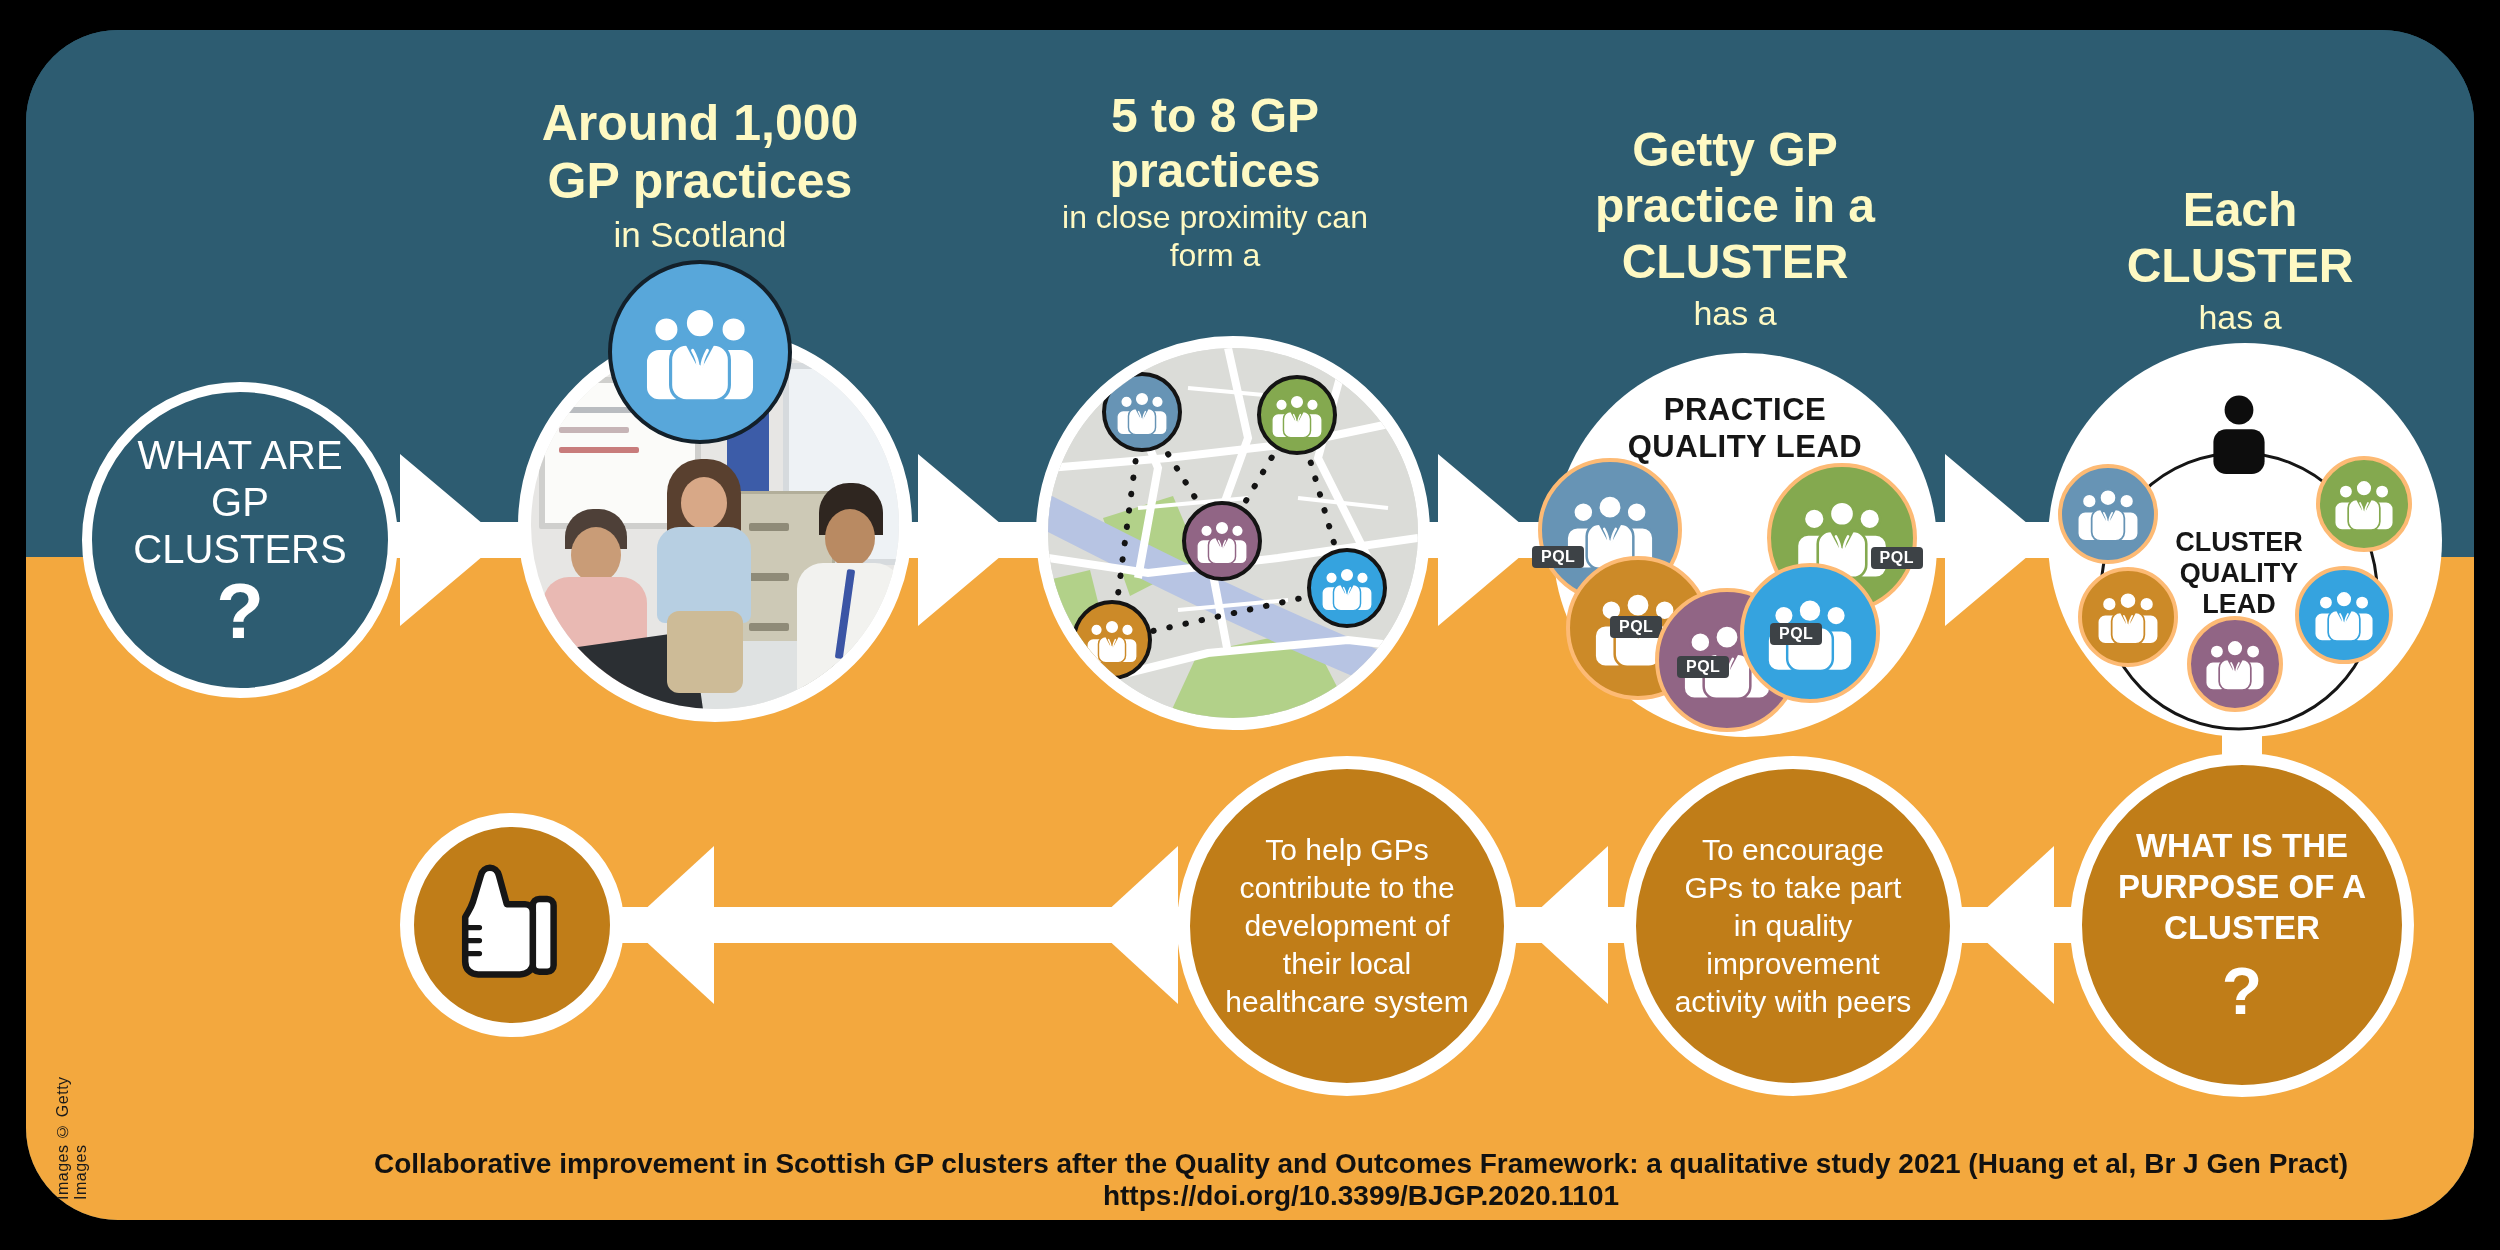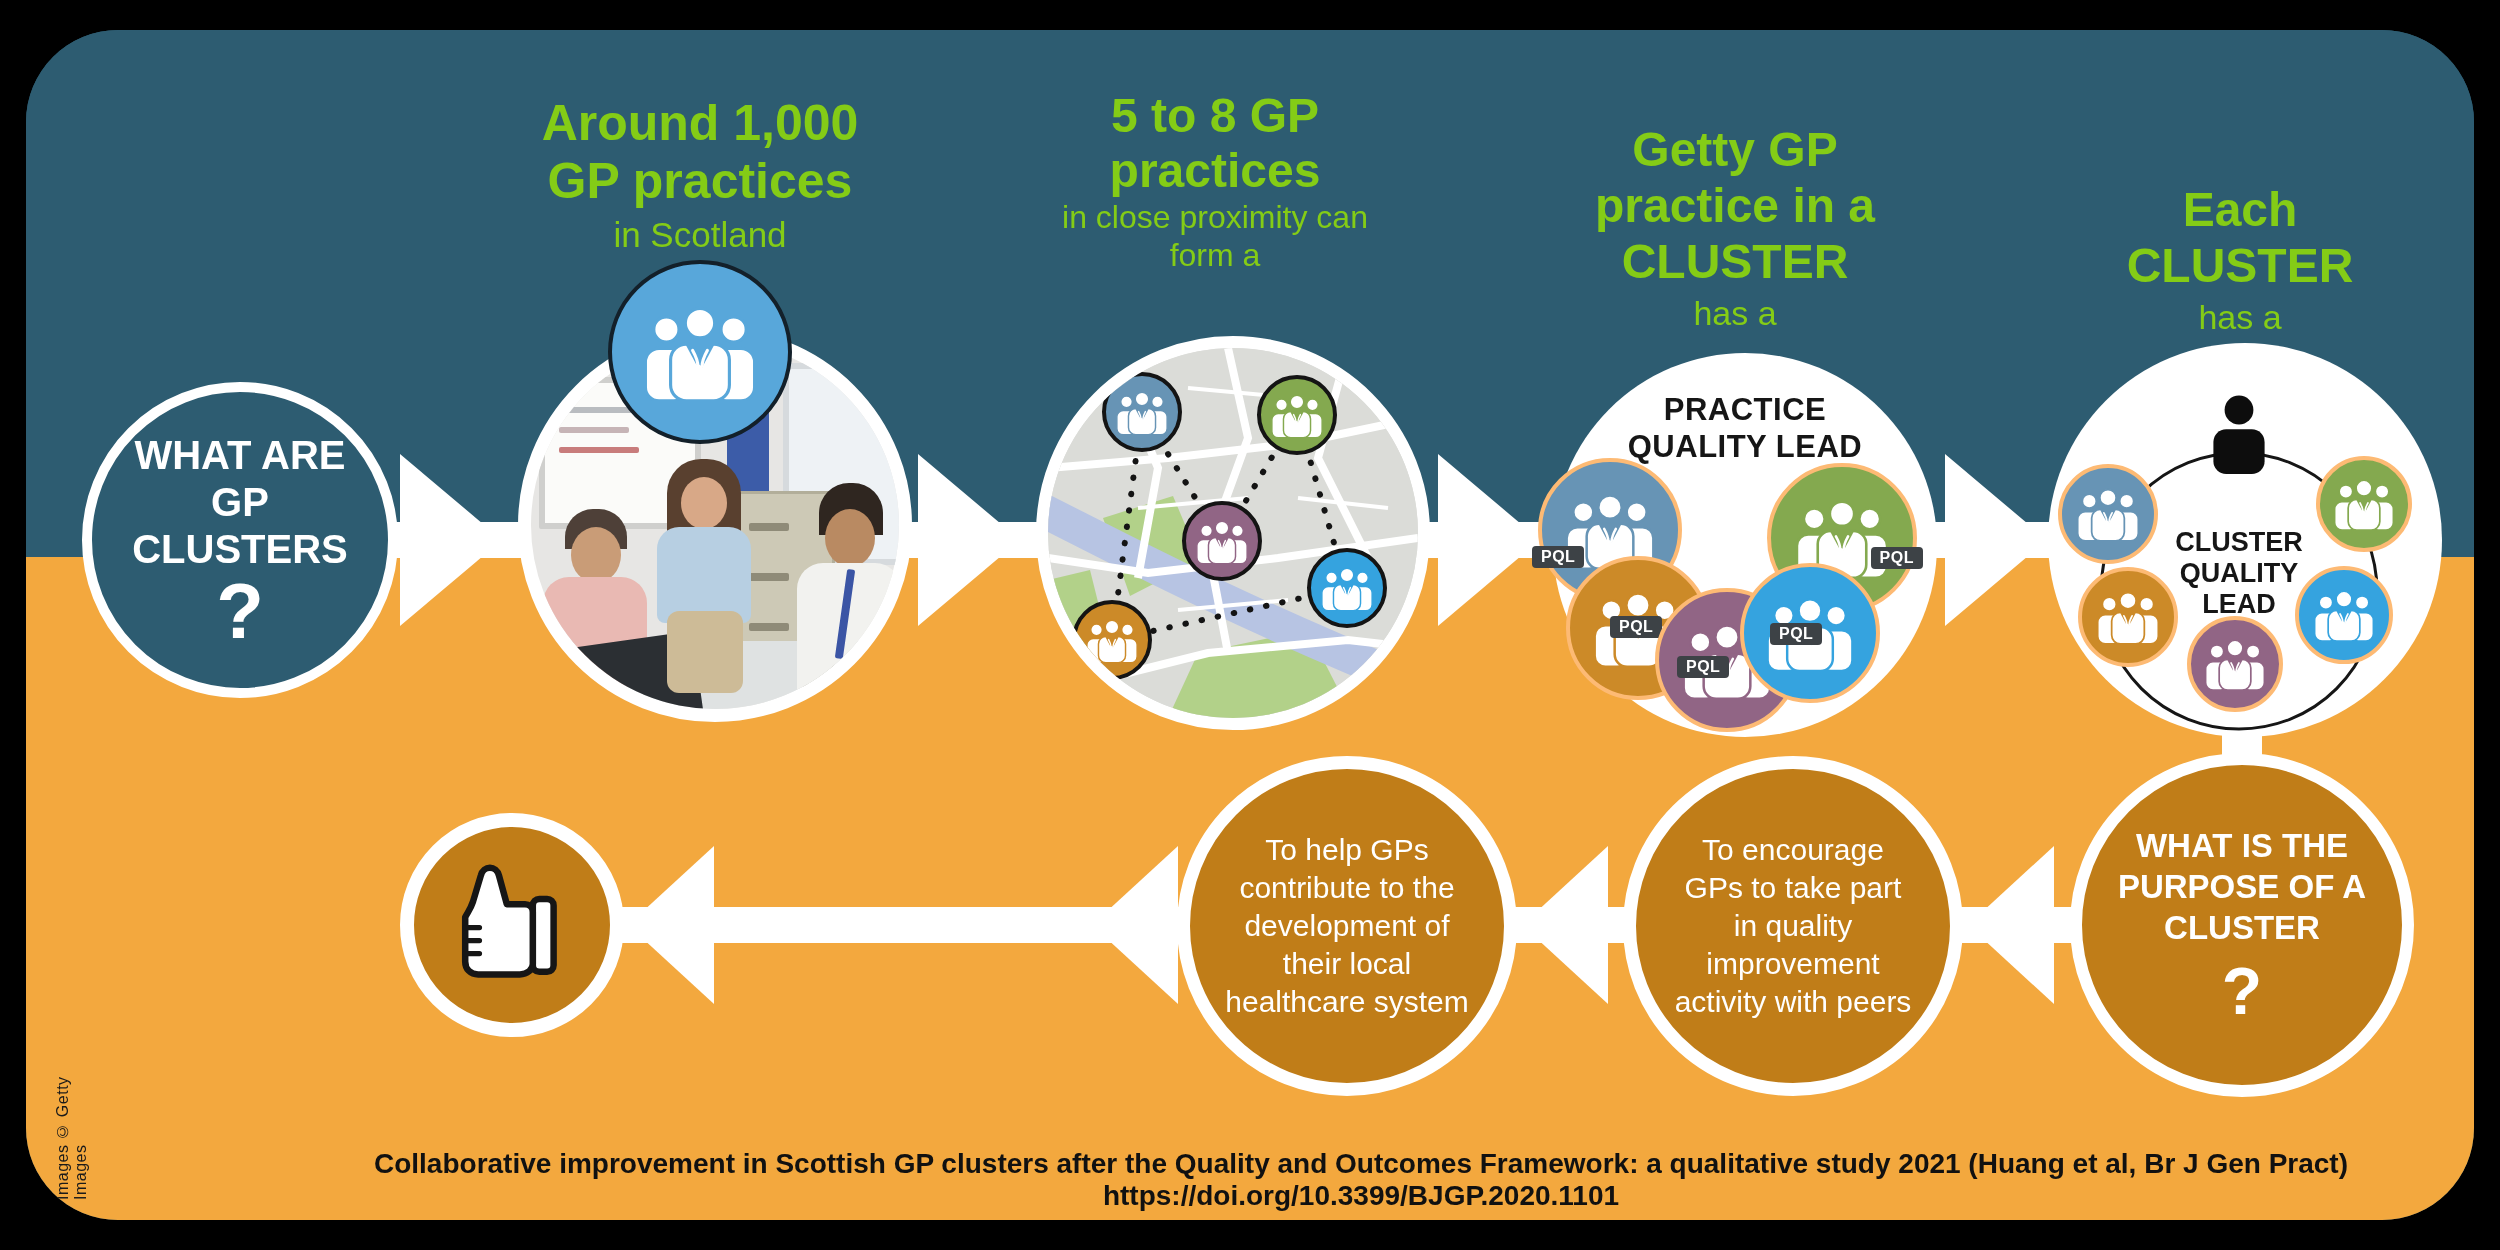--- a/index.html
+++ b/index.html
@@ -6,27 +6,27 @@
   body{width:2500px;height:1250px;font-family:"Liberation Sans","DejaVu Sans",sans-serif;}
   .canvas{position:relative;width:2500px;height:1250px;background:#000;overflow:hidden;}
   .panel{position:absolute;left:26px;top:30px;width:2448px;height:1190px;border-radius:92px;overflow:hidden;background:#2d5c71;}
   .abs{position:absolute;}
   .half-top{left:0;top:0;width:100%;height:527px;background:#2d5c71;}
   .half-bottom{left:0;top:527px;width:100%;height:663px;background:#f3a83e;}
   .band{background:#fff;z-index:1;}
   .tri{background:#fff;z-index:2;}
   .tri-r{clip-path:polygon(0 0,100% 50%,0 100%);}
   .tri-l{clip-path:polygon(100% 0,100% 100%,0 50%);}
-  .heading{z-index:3;text-align:center;color:#84cc16;width:500px;}
+  .heading{z-index:3;text-align:center;color:#fef9c3;width:500px;}
   .heading .t{font-size:48px;line-height:56px;font-weight:bold;margin:0 auto;}
   .heading .s{font-size:33px;line-height:40px;font-weight:normal;margin:0 auto;}
   .heading .e{font-size:56px;line-height:64px;font-weight:bold;margin:0 auto;}
   .circle{border-radius:50%;z-index:3;box-sizing:border-box;}
   .q-circle{background:#2d5c71;border:10px solid #fff;display:flex;flex-direction:column;align-items:center;justify-content:center;text-align:center;color:#fff;}
-  .q-circle .q{font-weight:bold;font-size:40px;line-height:47px;width:260px;}
+  .q-circle .q{font-weight:normal;font-size:40px;line-height:47px;width:260px;}
   .q-circle .mark{font-weight:bold;font-size:78px;line-height:76px;}
   .goal{background:#c07d18;border:13px solid #fff;display:flex;align-items:center;justify-content:center;text-align:center;color:#fff;}
   .goal .txt{font-size:30px;line-height:38px;font-weight:500;}
   .purpose-circle{background:#c07d18;border:12px solid #fff;display:flex;flex-direction:column;align-items:center;justify-content:center;text-align:center;color:#fff;z-index:3;}
   .purpose-circle .q{font-weight:bold;font-size:33px;line-height:41px;width:280px;}
   .purpose-circle .mark{font-weight:bold;font-size:66px;line-height:70px;margin-top:8px;}
   .photo-circle{border:13px solid #fff;background:#e7e6e4;overflow:hidden;}
   .icon-circle{background:#58a7da;border:4px solid #13202a;z-index:4;display:flex;align-items:center;justify-content:center;color:#58a7da;}
   .map-circle{border:12px solid #fff;background:#dbdcd8;overflow:hidden;}
   .lead-circle{background:#fff;}

